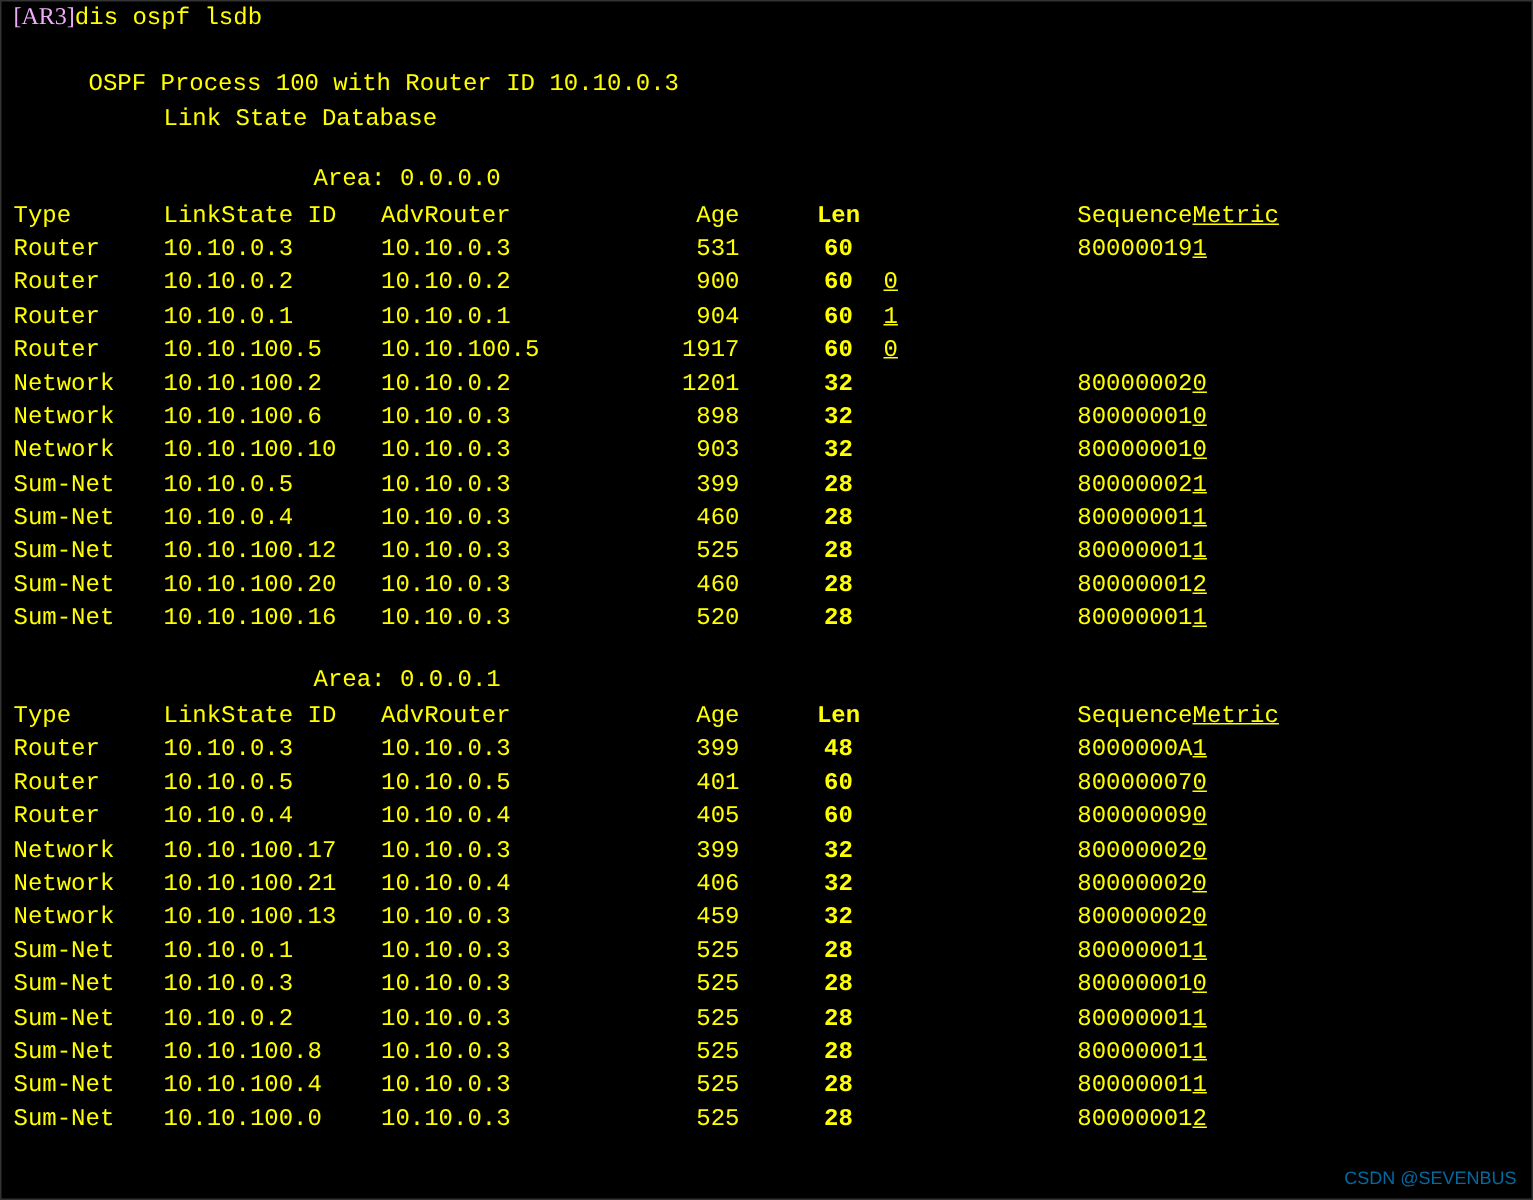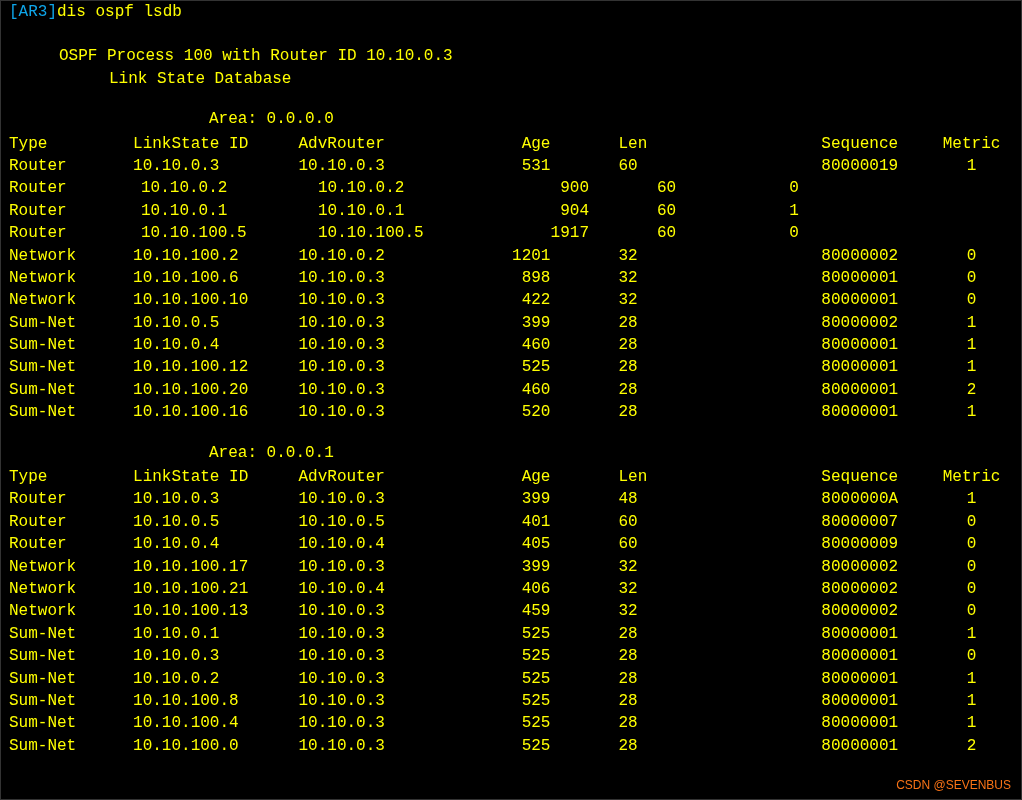--- a/index.html
+++ b/index.html
@@ -17,53 +17,53 @@
       height: 800px;
       padding: 0 8px;
       border: 1px solid #333;
       position: relative;
       overflow: hidden;
     }
     .prompt-line {
       display: flex;
     }
     .bracket {
-      color: #0ea5e9;
+      color: #f0abfc;
+      font-family: Liberation Serif, serif;
     }
     .header1 {
       margin-top: 22px;
       padding-left: 50px;
     }
     .header2 {
       padding-left: 100px;
     }
     .area-header {
       margin-top: 18px;
       padding-left: 200px;
     }
     .lsdb-table {
       margin-top: 2px;
     }
     .row {
       display: flex;
       white-space: pre;
-      gap: 32px;
     }
     .col-type   { width: 100px; }
     .col-lsid   { width: 145px; }
     .col-advr   { width: 165px; }
     .col-age    { width: 110px; text-align: right; padding-right: 36px;}
-    .col-len    { width: 60px; text-align: left; }
+    .col-len    { width: 60px; text-align: center; font-weight: bold; }
     .col-seq    { width: 170px; text-align: right; margin-left: 36px; }
-    .col-metric { width: 90px; text-align: center; }
+    .col-metric { width: 90px; text-align: left; text-decoration: underline; }
     .watermark {
       position: absolute;
       bottom: 5px;
       right: 10px;
-      color: #f97316;
+      color: #0369a1;
       font-size: 12px;
       font-family: Arial, sans-serif;
     }
   </style>
 </head>
 <body>
 
 <div class="prompt-line">
   <span class="bracket">[AR3]</span>
   <span>dis ospf lsdb</span>
@@ -75,21 +75,21 @@
 <div id="areas-container">
     <div class="area-header">Area: 0.0.0.0</div>
     <div class="lsdb-table">
       <div class="row"><span class="col-type">Type</span><span class="col-lsid">LinkState ID</span><span class="col-advr">AdvRouter</span><span class="col-age">Age</span><span class="col-len">Len</span><span class="col-seq">Sequence</span><span class="col-metric">Metric</span></div>
       <div class="row"><span class="col-type">Router</span><span class="col-lsid">10.10.0.3</span><span class="col-advr">10.10.0.3</span><span class="col-age">531</span><span class="col-len">60</span><span class="col-seq">80000019</span><span class="col-metric">1</span></div>
       <div class="row"><span class="col-type">Router</span><span class="col-lsid">10.10.0.2</span><span class="col-advr">10.10.0.2</span><span class="col-age">900</span><span class="col-len">60</span><span class="col-metric">0</span></div>
       <div class="row"><span class="col-type">Router</span><span class="col-lsid">10.10.0.1</span><span class="col-advr">10.10.0.1</span><span class="col-age">904</span><span class="col-len">60</span><span class="col-metric">1</span></div>
       <div class="row"><span class="col-type">Router</span><span class="col-lsid">10.10.100.5</span><span class="col-advr">10.10.100.5</span><span class="col-age">1917</span><span class="col-len">60</span><span class="col-metric">0</span></div>
       <div class="row"><span class="col-type">Network</span><span class="col-lsid">10.10.100.2</span><span class="col-advr">10.10.0.2</span><span class="col-age">1201</span><span class="col-len">32</span><span class="col-seq">80000002</span><span class="col-metric">0</span></div>
       <div class="row"><span class="col-type">Network</span><span class="col-lsid">10.10.100.6</span><span class="col-advr">10.10.0.3</span><span class="col-age">898</span><span class="col-len">32</span><span class="col-seq">80000001</span><span class="col-metric">0</span></div>
-      <div class="row"><span class="col-type">Network</span><span class="col-lsid">10.10.100.10</span><span class="col-advr">10.10.0.3</span><span class="col-age">422</span><span class="col-len">32</span><span class="col-seq">80000001</span><span class="col-metric">0</span></div>
+      <div class="row"><span class="col-type">Network</span><span class="col-lsid">10.10.100.10</span><span class="col-advr">10.10.0.3</span><span class="col-age">903</span><span class="col-len">32</span><span class="col-seq">80000001</span><span class="col-metric">0</span></div>
       <div class="row"><span class="col-type">Sum-Net</span><span class="col-lsid">10.10.0.5</span><span class="col-advr">10.10.0.3</span><span class="col-age">399</span><span class="col-len">28</span><span class="col-seq">80000002</span><span class="col-metric">1</span></div>
       <div class="row"><span class="col-type">Sum-Net</span><span class="col-lsid">10.10.0.4</span><span class="col-advr">10.10.0.3</span><span class="col-age">460</span><span class="col-len">28</span><span class="col-seq">80000001</span><span class="col-metric">1</span></div>
       <div class="row"><span class="col-type">Sum-Net</span><span class="col-lsid">10.10.100.12</span><span class="col-advr">10.10.0.3</span><span class="col-age">525</span><span class="col-len">28</span><span class="col-seq">80000001</span><span class="col-metric">1</span></div>
       <div class="row"><span class="col-type">Sum-Net</span><span class="col-lsid">10.10.100.20</span><span class="col-advr">10.10.0.3</span><span class="col-age">460</span><span class="col-len">28</span><span class="col-seq">80000001</span><span class="col-metric">2</span></div>
       <div class="row"><span class="col-type">Sum-Net</span><span class="col-lsid">10.10.100.16</span><span class="col-advr">10.10.0.3</span><span class="col-age">520</span><span class="col-len">28</span><span class="col-seq">80000001</span><span class="col-metric">1</span></div>
     </div>
     <div class="area-header">Area: 0.0.0.1</div>
     <div class="lsdb-table">
       <div class="row"><span class="col-type">Type</span><span class="col-lsid">LinkState ID</span><span class="col-advr">AdvRouter</span><span class="col-age">Age</span><span class="col-len">Len</span><span class="col-seq">Sequence</span><span class="col-metric">Metric</span></div>
       <div class="row"><span class="col-type">Router</span><span class="col-lsid">10.10.0.3</span><span class="col-advr">10.10.0.3</span><span class="col-age">399</span><span class="col-len">48</span><span class="col-seq">8000000A</span><span class="col-metric">1</span></div>

